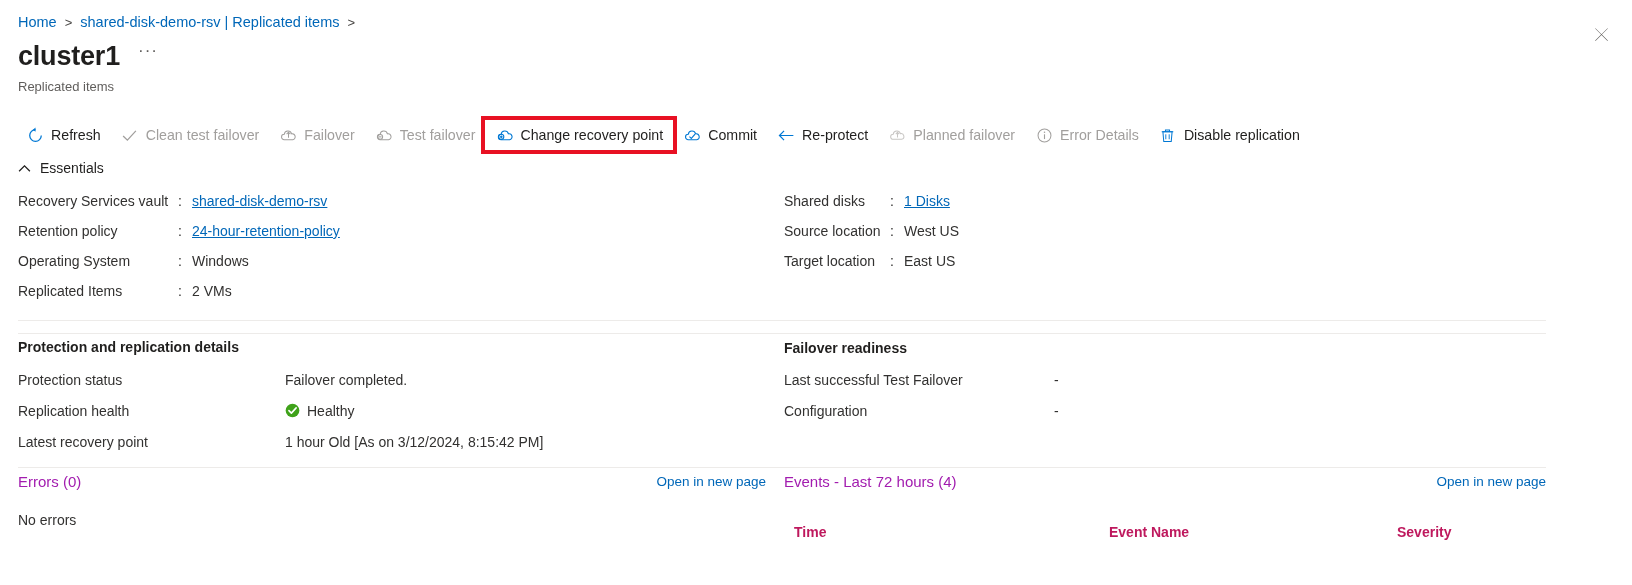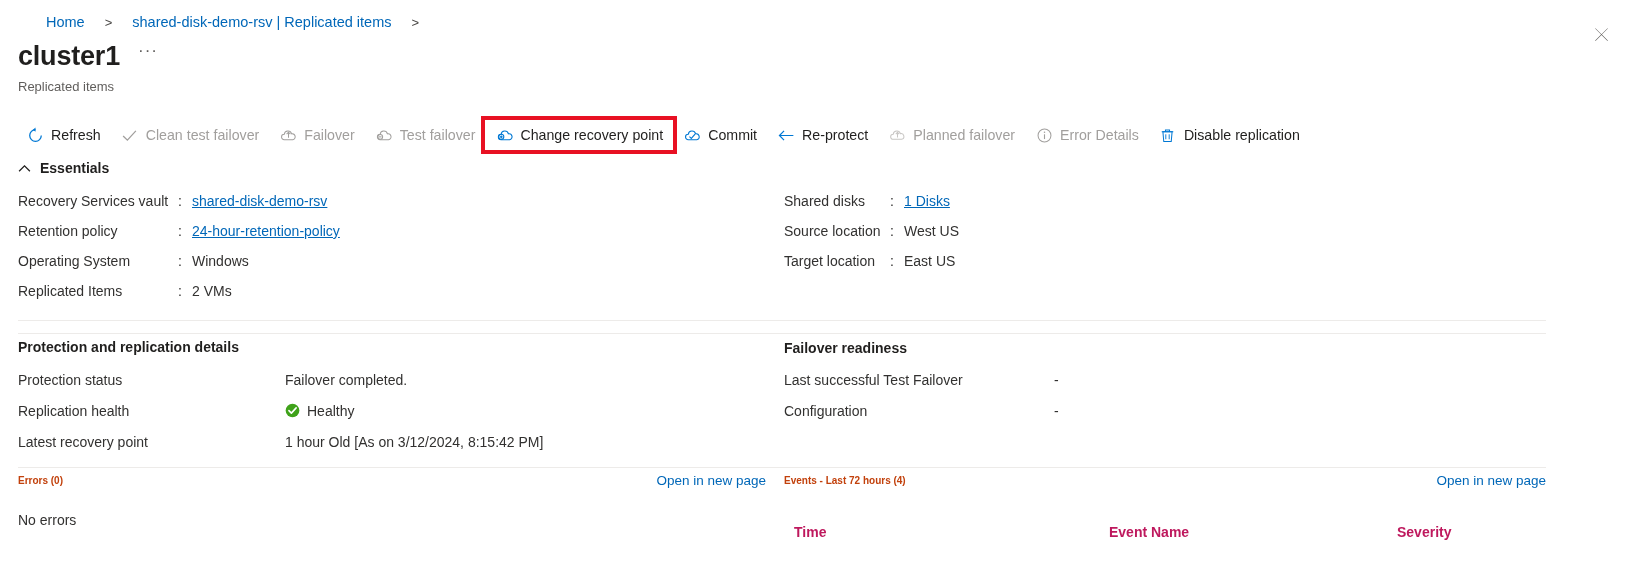--- a/index.html
+++ b/index.html
@@ -19,23 +19,22 @@
   .page { position: relative; width: 1632px; height: 585px; }
 
   
   .breadcrumb {
     position: absolute;
     left: 18px;
     top: 14px;
     font-size: 14.5px;
     display: flex;
     align-items: center;
-    gap: 20px;
+    gap: 8px;
     white-space: nowrap;
-    margin-left: 28px;
   }
   .crumb-link {
     color: #0067b8;
     text-decoration: none;
     cursor: pointer;
   }
   .crumb-sep {
     color: #484644;
     font-size: 13px;
   }
@@ -123,21 +122,21 @@
   
   .essentials-toggle {
     position: absolute;
     left: 18px;
     top: 160px;
     display: flex;
     align-items: center;
     gap: 9px;
     cursor: pointer;
     font-size: 14px;
-    font-weight: 700;
+    font-weight: 400;
     color: #201f1e;
   }
   .chev { display: flex; align-items: center; color: #201f1e; }
 
   .ess-grid {
     position: absolute;
     top: 193px;
     left: 0;
     width: 1632px;
   }
@@ -204,23 +203,23 @@
   
   .panel-header {
     position: absolute;
     display: flex;
     align-items: center;
     justify-content: space-between;
   }
   #errors-header { left: 18px; top: 473px; width: 748px; }
   #events-header { left: 784px; top: 473px; width: 762px; }
   .panel-title {
-    font-size: 10px;
-    font-weight: 700;
-    color: #c2410c;
+    font-size: 15px;
+    font-weight: 400;
+    color: #a21caf;
   }
   .panel-link {
     font-size: 13.5px;
     color: #0067b8;
     cursor: pointer;
   }
 
   #errors-empty {
     position: absolute;
     left: 18px;

